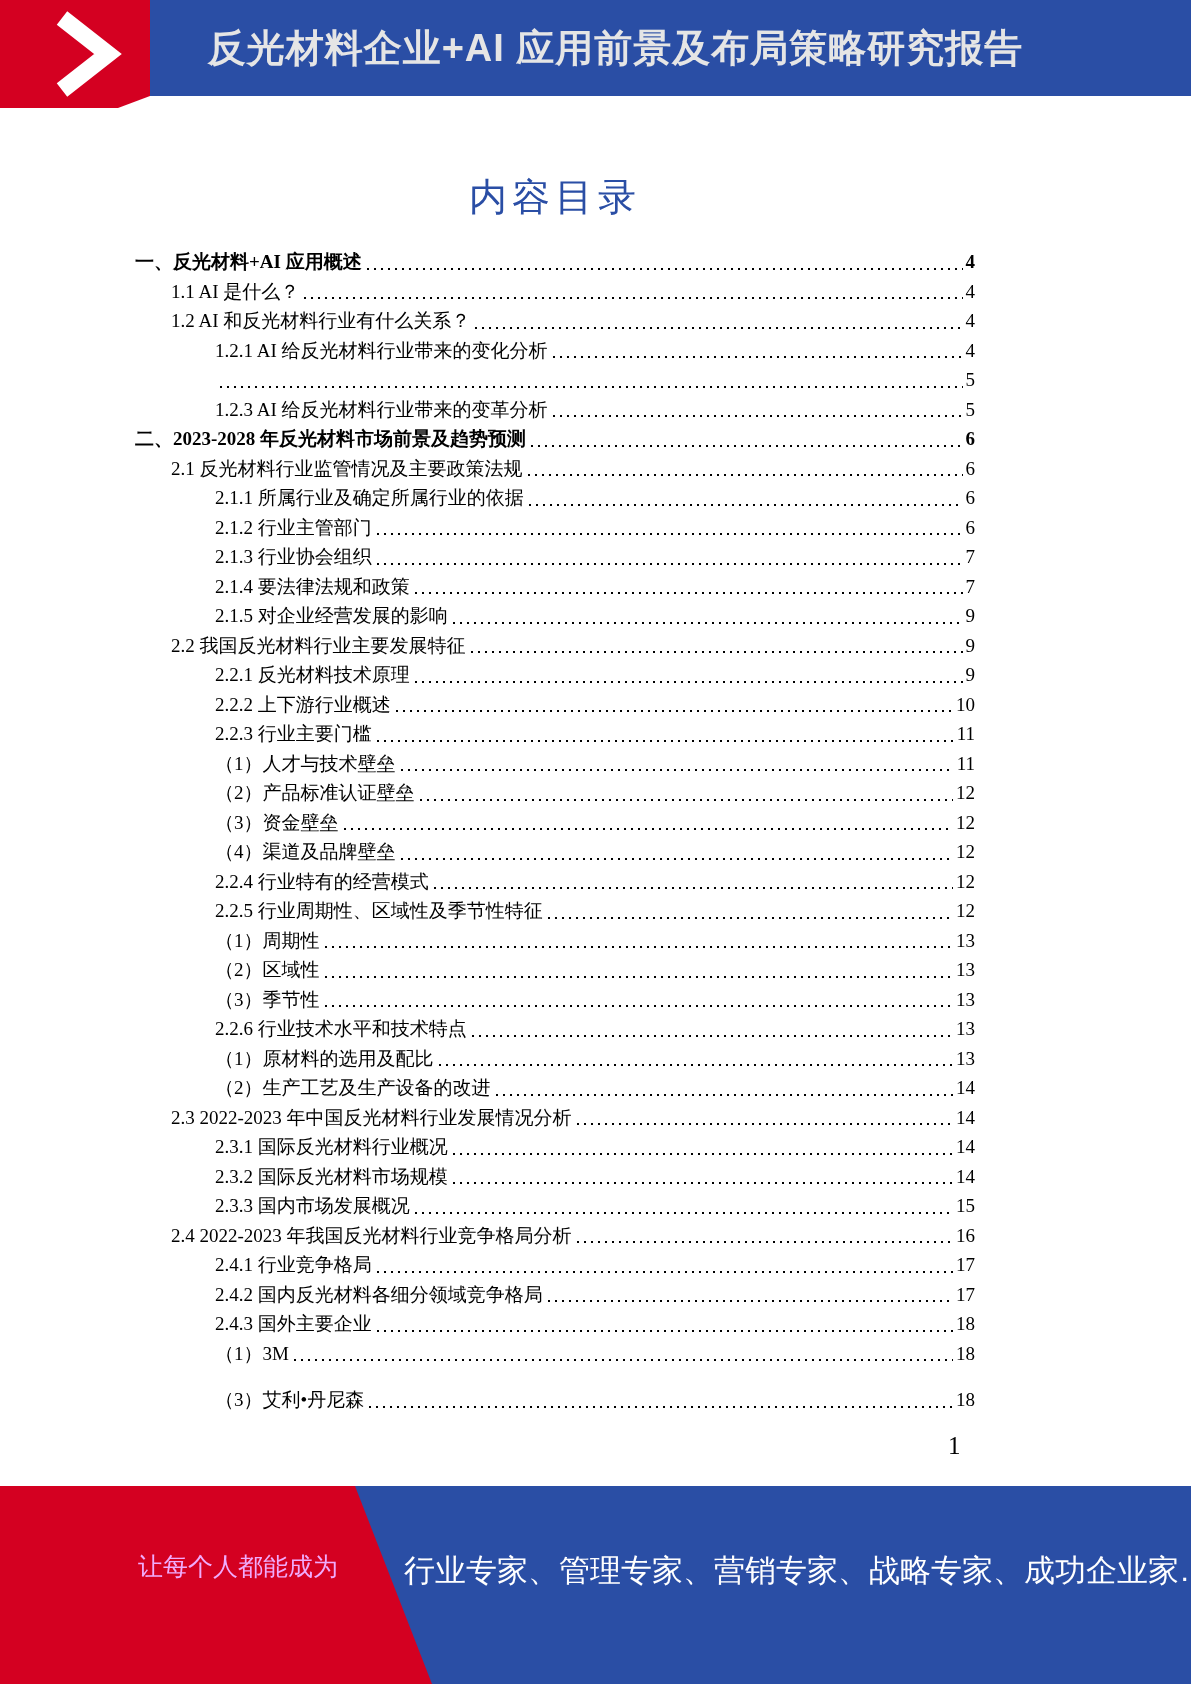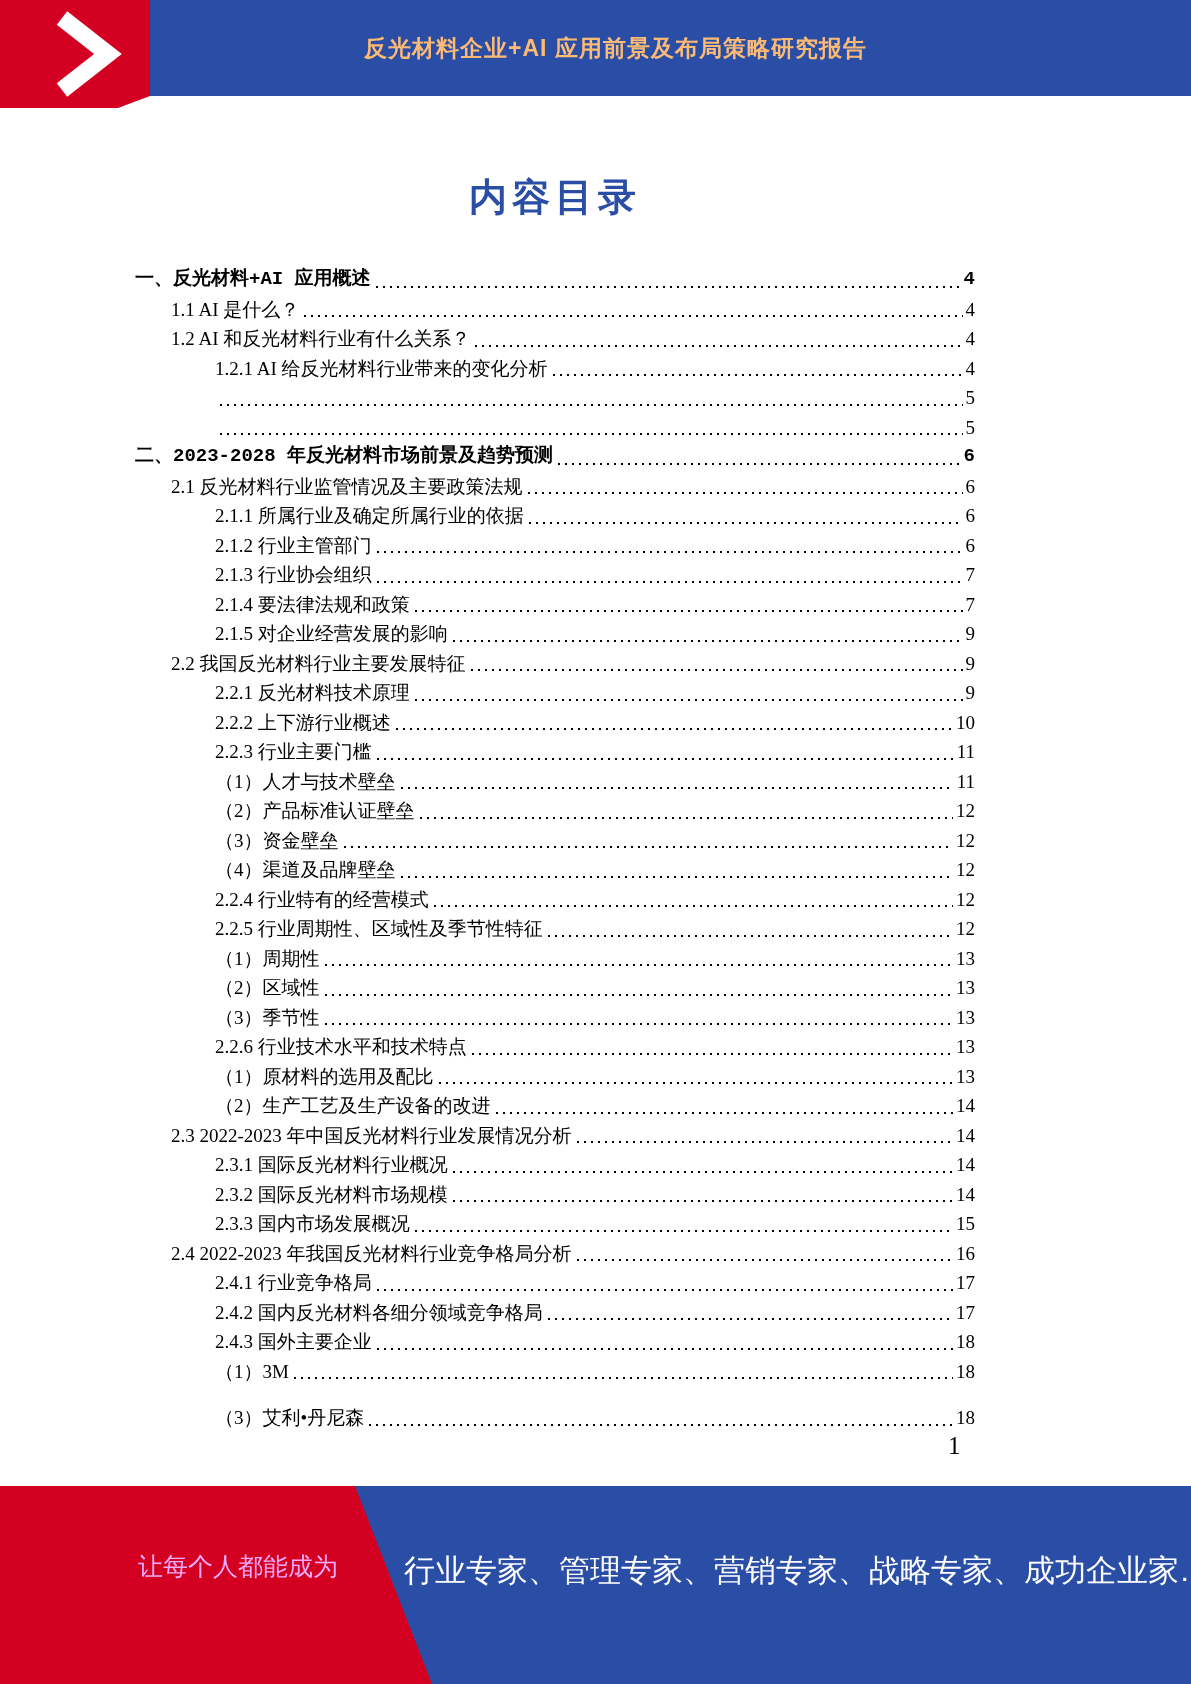--- a/index.html
+++ b/index.html
@@ -18,44 +18,44 @@
     width: 1191px; height: 96px;
     background: #2a4ea5;
   }
   .header-badge {
     position: absolute; top: 0; left: 0;
     width: 150px; height: 108px;
   }
   .header-title {
     position: absolute; top: 0; left: 160px; right: 120px; height: 96px;
     display: flex; align-items: center; justify-content: center;
-    color: #fdba74;
+    color: #e5e5e5;
     font-family: "Liberation Sans", "DejaVu Sans", sans-serif;
-    font-weight: bold; font-size: 23px; letter-spacing: 1px;
+    font-weight: bold; font-size: 38px; letter-spacing: 1px;
     white-space: nowrap;
   }
 
   
   .toc {
     position: absolute; top: 172px; left: 135px; width: 840px;
   }
   .toc-heading {
     text-align: center;
     color: #2a4ea5;
-    font-size: 38px; font-weight: bold;
+    font-size: 38px; font-weight: normal;
     letter-spacing: 5px;
-    margin-bottom: 42px;
+    margin-bottom: 24px;
   }
   .toc-list { width: 100%; }
   .entry {
     display: flex; align-items: baseline;
     font-size: 19px; line-height: 29.5px; height: 29.5px;
     white-space: nowrap;
   }
-  .entry.l1 { font-weight: bold; font-family: Liberation Mono, monospace; }
+  .entry.l1 { font-weight: bold; }
   .entry.l2 { padding-left: 36px; }
   .entry.l3 { padding-left: 80px; text-align: center; }
   .entry .label { white-space: nowrap; }
   .entry .dots {
     flex: 1 1 auto;
     align-self: flex-end;
     height: 4px;
     margin: 0 3px 6px 4px;
     background-image: radial-gradient(circle at 2px 2px, #000 1.1px, transparent 1.4px);
     background-size: 7px 4px;
@@ -131,20 +131,21 @@
       <div class="entry l3">
     <span class="label">1.2.1 AI 给反光材料行业带来的变化分析</span>
     <span class="dots"></span>
     <span class="page">4</span>
   </div>
       <div class="entry l3">
     <span class="dots"></span>
     <span class="page">5</span>
   </div>
       <div class="entry l3">
+    <span class="label">1.2.3 AI 给反光材料行业带来的变革分析</span>
     <span class="dots"></span>
     <span class="page">5</span>
   </div>
       <div class="entry l1">
     <span class="label">二、2023-2028 年反光材料市场前景及趋势预测</span>
     <span class="dots"></span>
     <span class="page">6</span>
   </div>
       <div class="entry l2">
     <span class="label">2.1 反光材料行业监管情况及主要政策法规</span>

